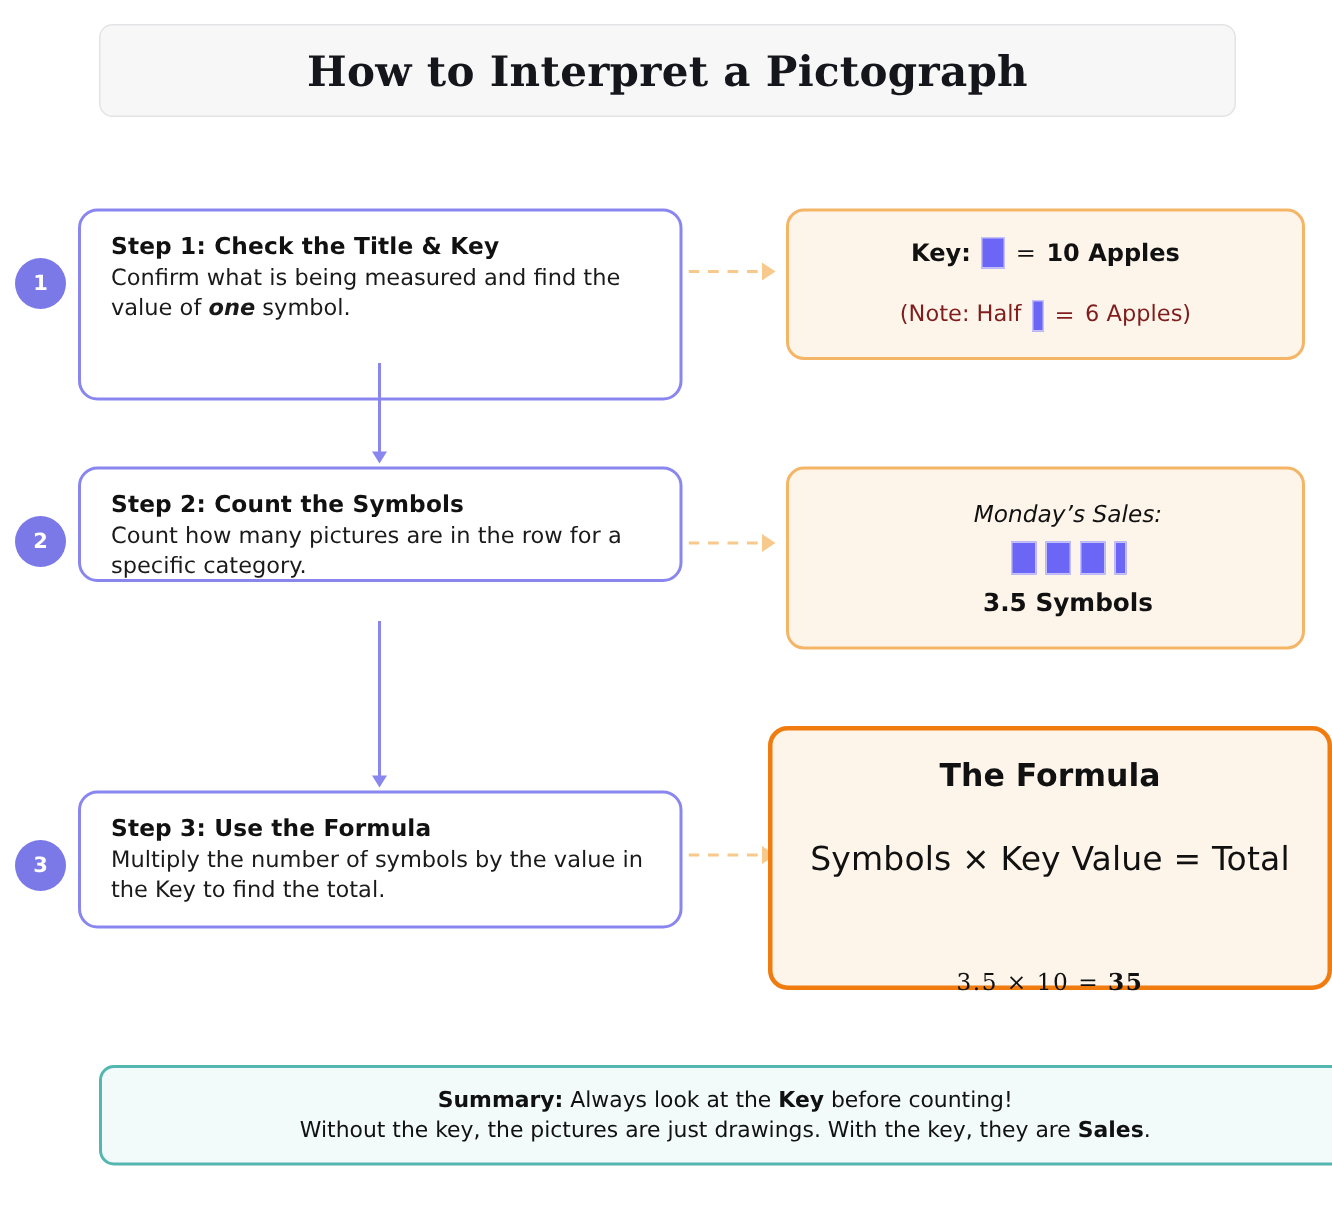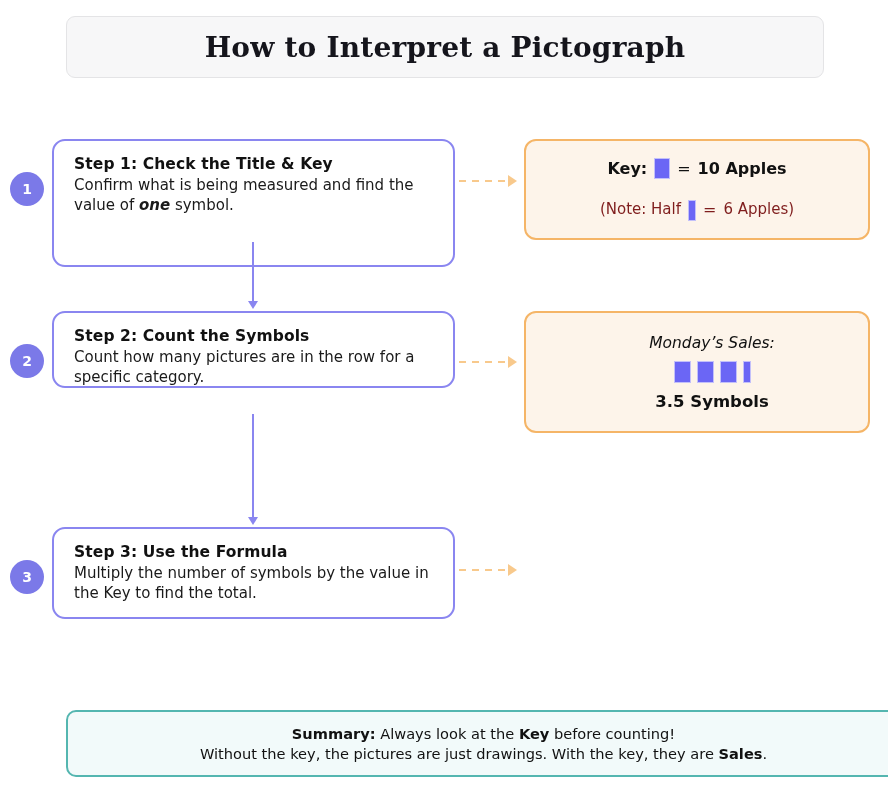--- a/index.html
+++ b/index.html
@@ -351,19 +351,25 @@
     <div class="count-caption">Monday’s Sales:</div>
     <div class="symbol-row">
       <span class="sym sym-full"></span>
       <span class="sym sym-full"></span>
       <span class="sym sym-full"></span>
       <span class="sym sym-half"></span>
     </div>
     <div class="count-total">3.5 Symbols</div>
   </div>
 
+  <div class="panel panel-formula">
+    <div class="formula-heading">The Formula</div>
+    <div class="formula-expr">Symbols × Key Value = Total</div>
+    <div class="formula-rule"></div>
+    <div class="formula-calc"><span>3.5  ×  10   =  </span><b>35</b></div>
+  </div>
 
   <div class="summary-box">
     <div class="summary-line"><b>Summary:</b><span> Always look at the </span><b>Key</b><span> before counting!</span></div>
     <div class="summary-line"><span>Without the key, the pictures are just drawings. With the key, they are </span><b>Sales</b><span>.</span></div>
   </div>
 
 </div>
 
 </body></html>

